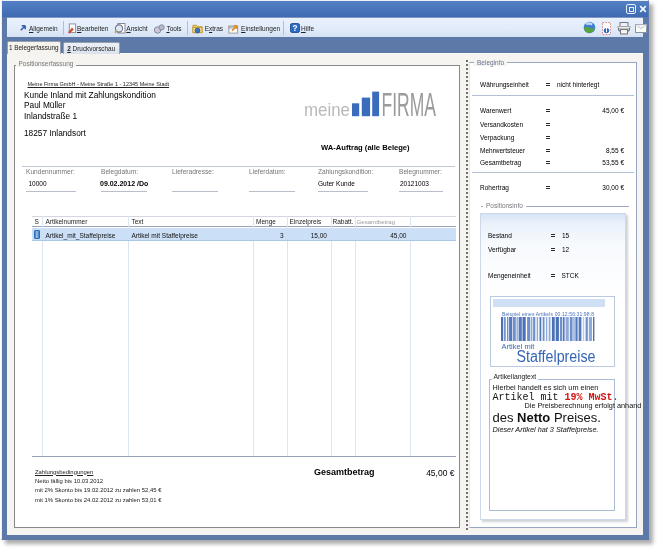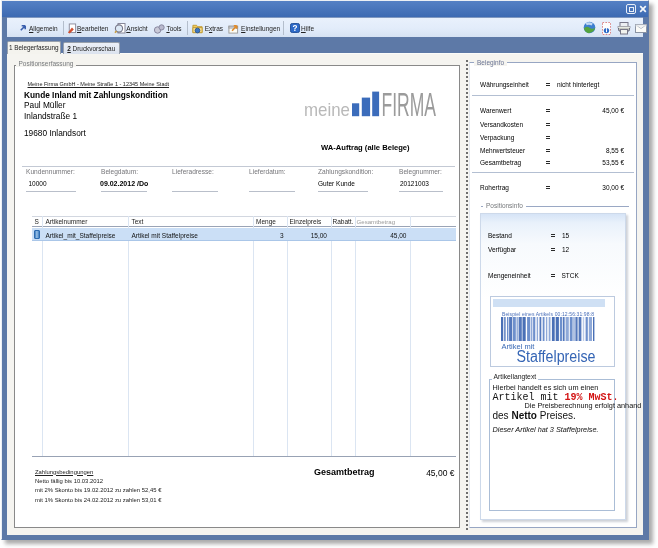--- a/index.html
+++ b/index.html
@@ -129,24 +129,24 @@
     <div class="tab1">1 Belegerfassung</div>
     <div class="tab2"><u style="font-weight:bold">2</u> Druckvorschau</div>
   </div>
   <div id="content"></div>
 </div>
 
 <div class="gbox" id="doc"></div>
 <div class="glabel" style="left:15.5px; top:59.5px;">Positionserfassung</div>
 
 <div class="t" style="left:27.5px;top:80.5px;font-size:5.5px;color:#222;text-decoration:underline;">Meine Firma GmbH - Meine Straße 1 - 12345 Meine Stadt</div>
-<div class="t" style="left:24px;top:89.5px;font-size:8.3px;color:#000;font-weight:bold;">Kunde Inland mit Zahlungskondition</div>
+<div class="t" style="left:24px;top:89.5px;font-size:8.3px;color:#000;">Kunde Inland mit Zahlungskondition</div>
 <div class="t" style="left:24px;top:100px;font-size:8.3px;color:#000;">Paul Müller</div>
 <div class="t" style="left:24px;top:110.5px;font-size:8.3px;color:#000;">Inlandstraße 1</div>
-<div class="t" style="left:24px;top:128px;font-size:8.3px;color:#000;">19680 Inlandsort</div>
+<div class="t" style="left:24px;top:128px;font-size:8.3px;color:#000;">18257 Inlandsort</div>
 
 <svg class="abs" style="left:300px;top:88px;" width="140" height="32" viewBox="0 0 140 32">
   <text x="4" y="28" font-size="19" fill="#b9b9b9" font-family="Liberation Sans" textLength="46" lengthAdjust="spacingAndGlyphs">meine</text>
   <rect x="52" y="15.3" width="7.2" height="12.9" fill="#3b6cbb"></rect>
   <rect x="61.8" y="9.6" width="8.3" height="18.6" fill="#3b6cbb"></rect>
   <rect x="72.2" y="3.6" width="6.9" height="24.6" fill="#3b6cbb"></rect>
   <text x="81.5" y="28" font-size="33" fill="#9b9b9b" font-family="Liberation Sans" textLength="54.5" lengthAdjust="spacingAndGlyphs">FIRMA</text>
 </svg>
 
 <div class="t" style="left:321px;top:143px;font-size:7.6px;font-weight:bold;color:#000;">WA-Auftrag (alle Belege)</div>
@@ -284,14 +284,14 @@
 <div class="t" style="left:501.5px;top:342px;font-size:7.5px;color:#3a6ab5;">Artikel mit</div>
 <svg class="abs" style="left:516px;top:348px;" width="82" height="18" viewBox="0 0 82 18">
     <text x="0.5" y="13.5" font-size="16" fill="#3565b5" font-family="Liberation Sans" textLength="79" lengthAdjust="spacingAndGlyphs">Staffelpreise</text>
   </svg>
 
 <div class="ibox" style="left:488.5px;top:378.5px;width:126.5px;height:132.5px;border-color:#aabdd6;"></div>
 <div class="t" style="left:491.5px;top:372.5px;font-size:6.8px;color:#222;background:#fff;padding:0 2px;">Artikellangtext</div>
 <div class="t" style="left:492.5px;top:382.5px;font-size:7.3px;color:#111;">Hierbei handelt es sich um einen</div>
 <div class="t" style="left:492.5px;top:391.5px;font-size:10px;color:#111;font-family:Liberation Mono, monospace;">Artikel mit <b style="color:#d31414;">19% MwSt</b><span style="color:#d31414;">.</span></div>
 <div class="t" style="left:492.5px;top:400.5px;font-size:7.3px;color:#111;margin-left:32px;">Die Preisberechnung erfolgt anhand</div>
-<div class="t" style="left:492.5px;top:409.5px;font-size:10px;color:#111;">des <b>Netto</b> Preises.</div>
+<div class="t" style="left:492.5px;top:409.5px;font-size:13px;color:#111;">des <b>Netto</b> Preises.</div>
 <div class="t" style="left:492.5px;top:425px;font-size:7.3px;color:#111;font-style:italic;">Dieser Artikel hat 3 Staffelpreise.</div>
 
 </body></html>

